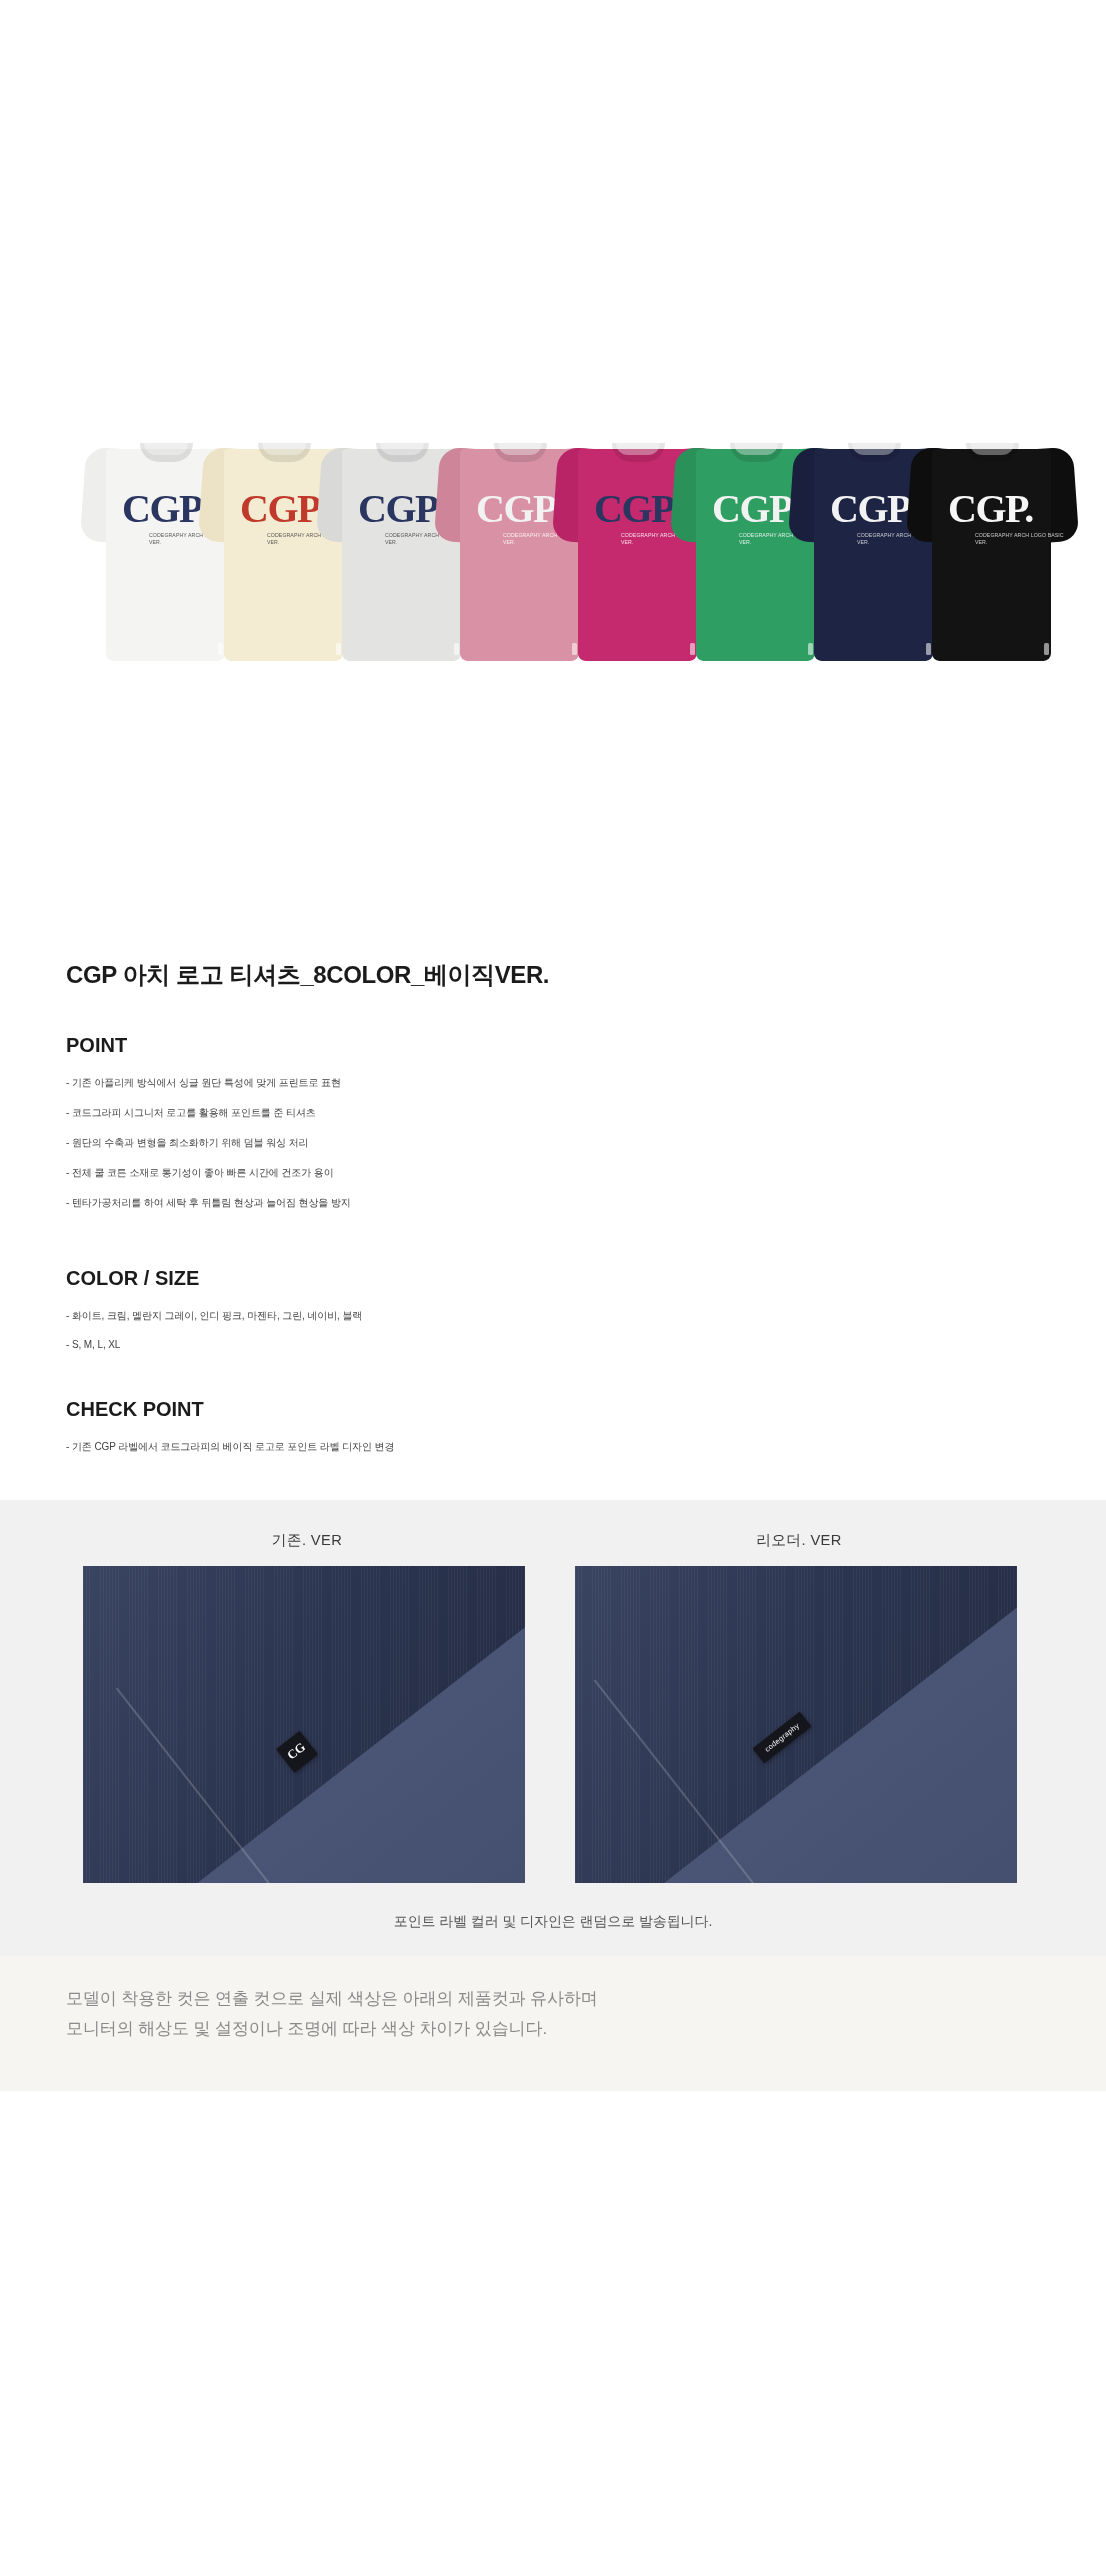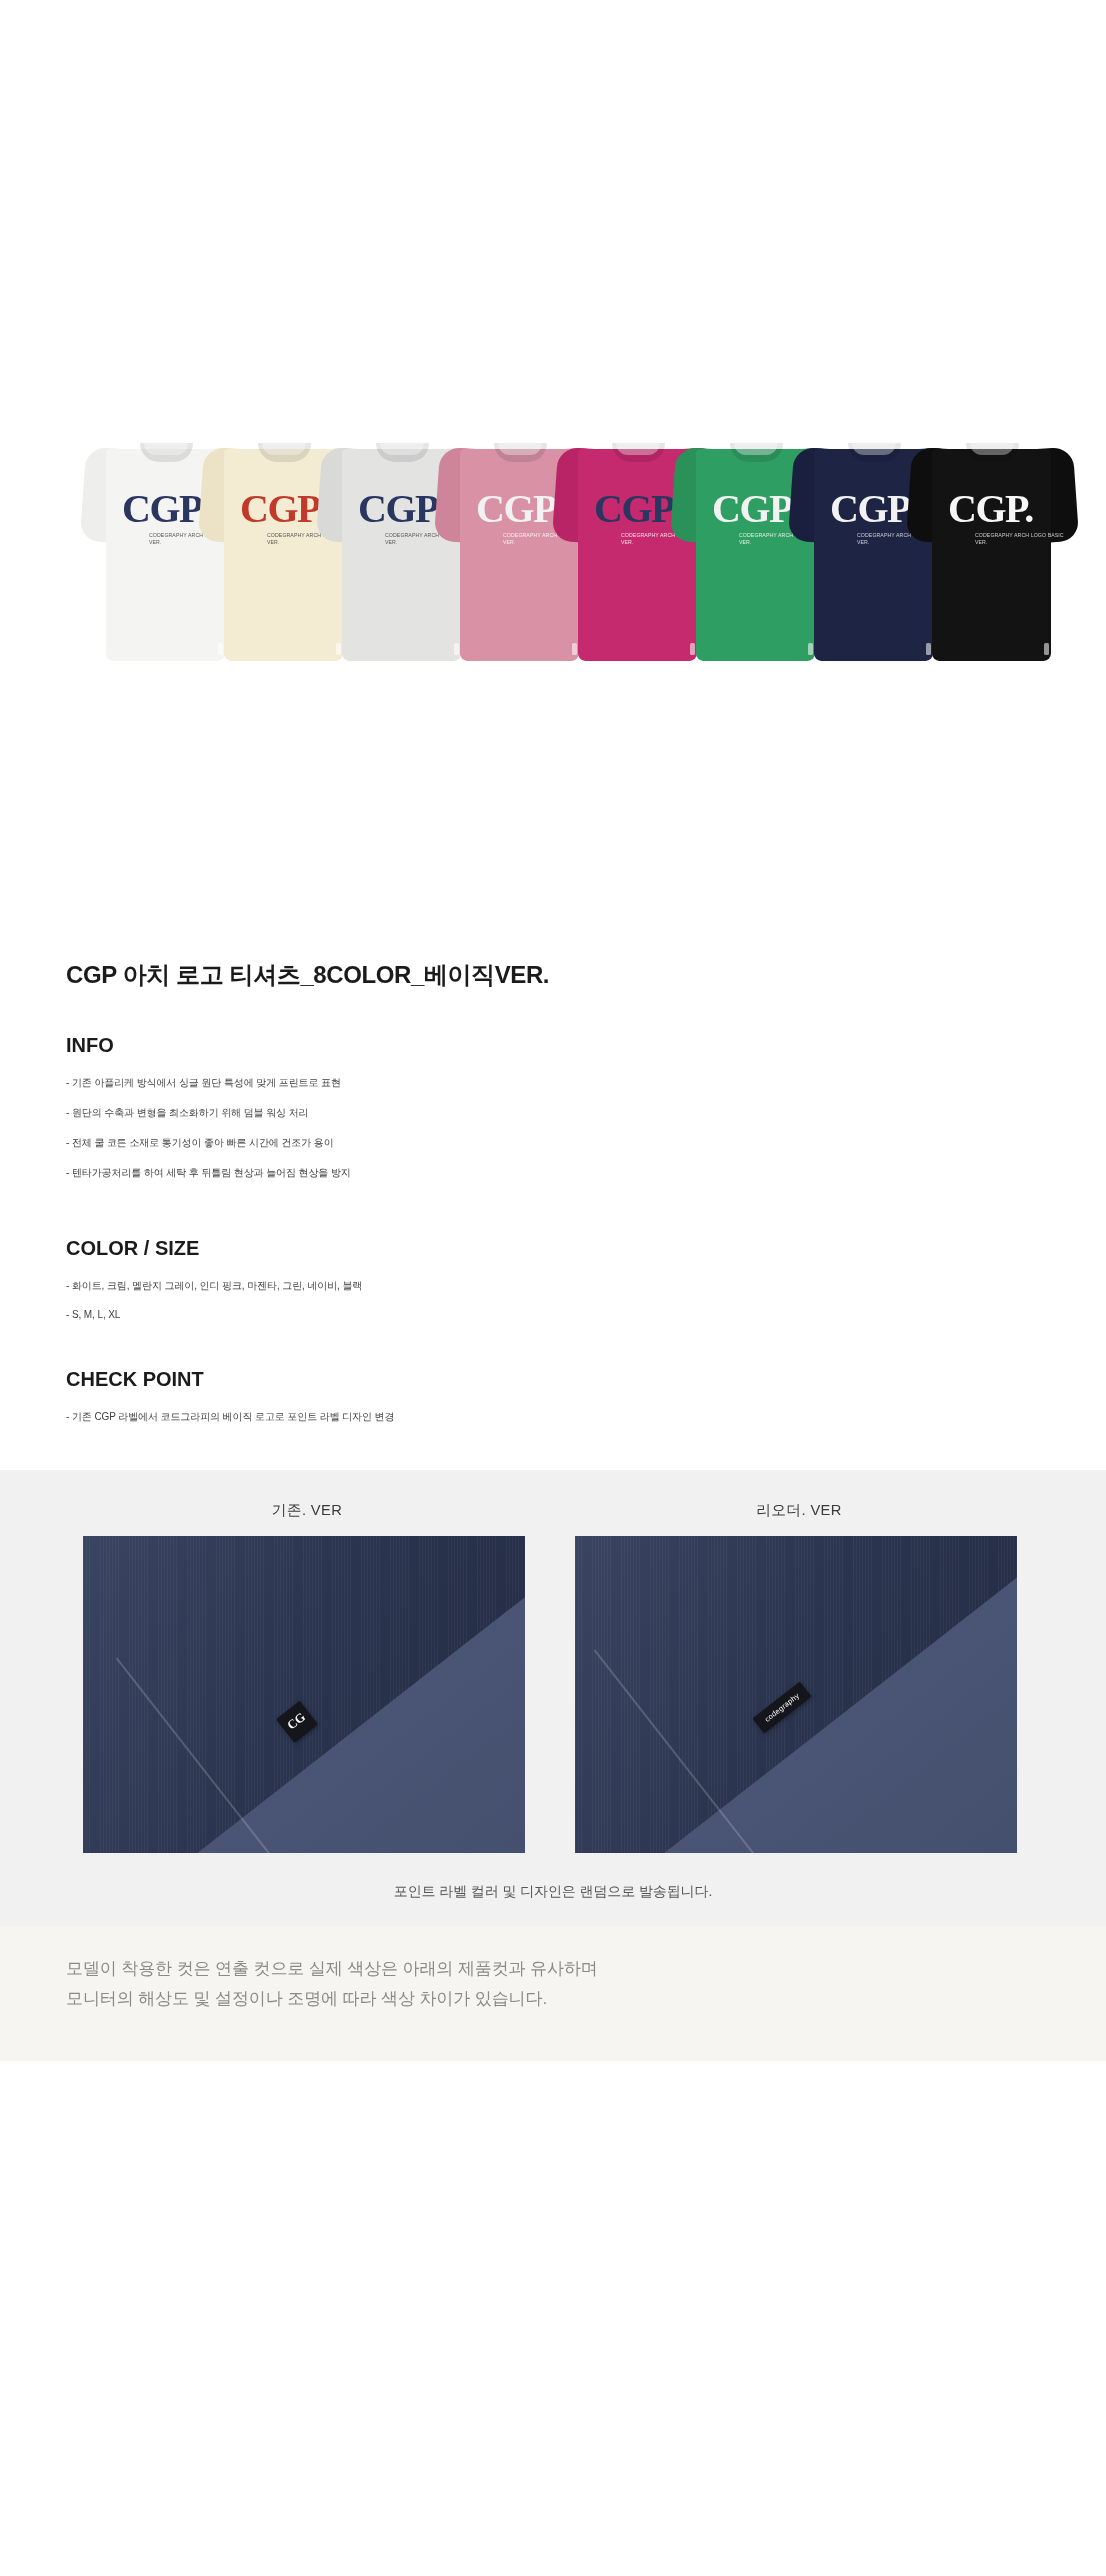--- a/index.html
+++ b/index.html
@@ -325,22 +325,23 @@
           <div class="logo-sub" style="color: rgb(230, 230, 230);">CODEGRAPHY ARCH LOGO BASIC VER.</div>
           <div class="hemtag"></div>
         </div>
       </div>
   </div>
 
   <div class="content">
 
     <h1 class="product-title">CGP 아치 로고 티셔츠_8COLOR_베이직VER.</h1>
 
-    <h2 class="sec-head">INFO</h2>
+    <h2 class="sec-head">POINT</h2>
     <p class="bullet">- 기존 아플리케 방식에서 싱글 원단 특성에 맞게 프린트로 표현</p>
+    <p class="bullet">- 코드그라피 시그니처 로고를 활용해 포인트를 준 티셔츠</p>
     <p class="bullet">- 원단의 수축과 변형을 최소화하기 위해 덤블 워싱 처리</p>
     <p class="bullet">- 전체 쿨 코튼 소재로 통기성이 좋아 빠른 시간에 건조가 용이</p>
     <p class="bullet">- 텐타가공처리를 하여 세탁 후 뒤틀림 현상과 늘어짐 현상을 방지</p>
 
     <div class="gap-lg"></div>
 
     <h2 class="sec-head">COLOR / SIZE</h2>
     <p class="bullet">- 화이트, 크림, 멜란지 그레이, 인디 핑크, 마젠타, 그린, 네이비, 블랙</p>
     <p class="bullet">- S, M, L, XL</p>
 

